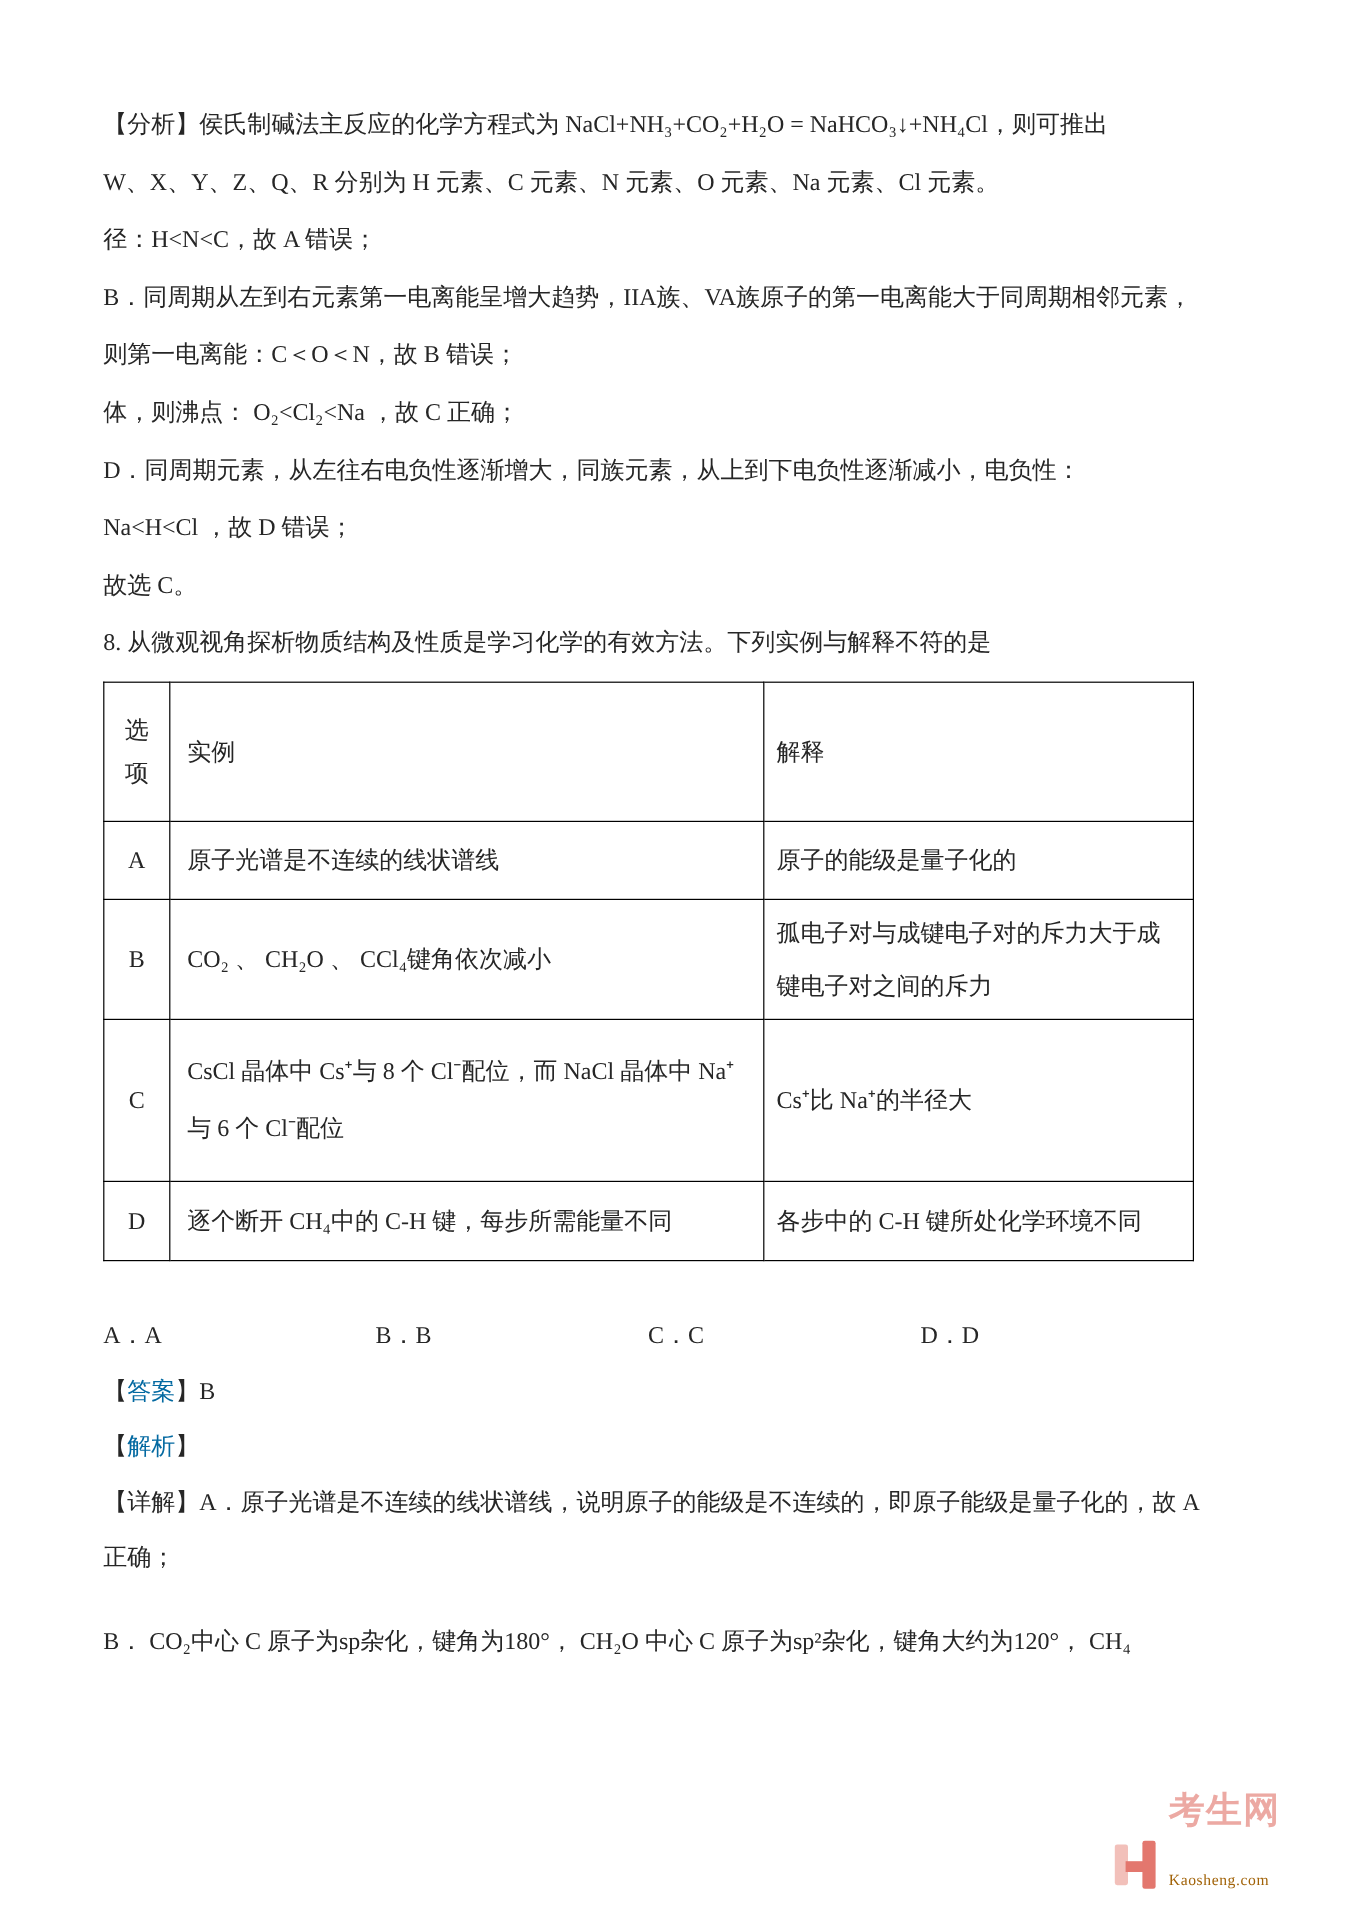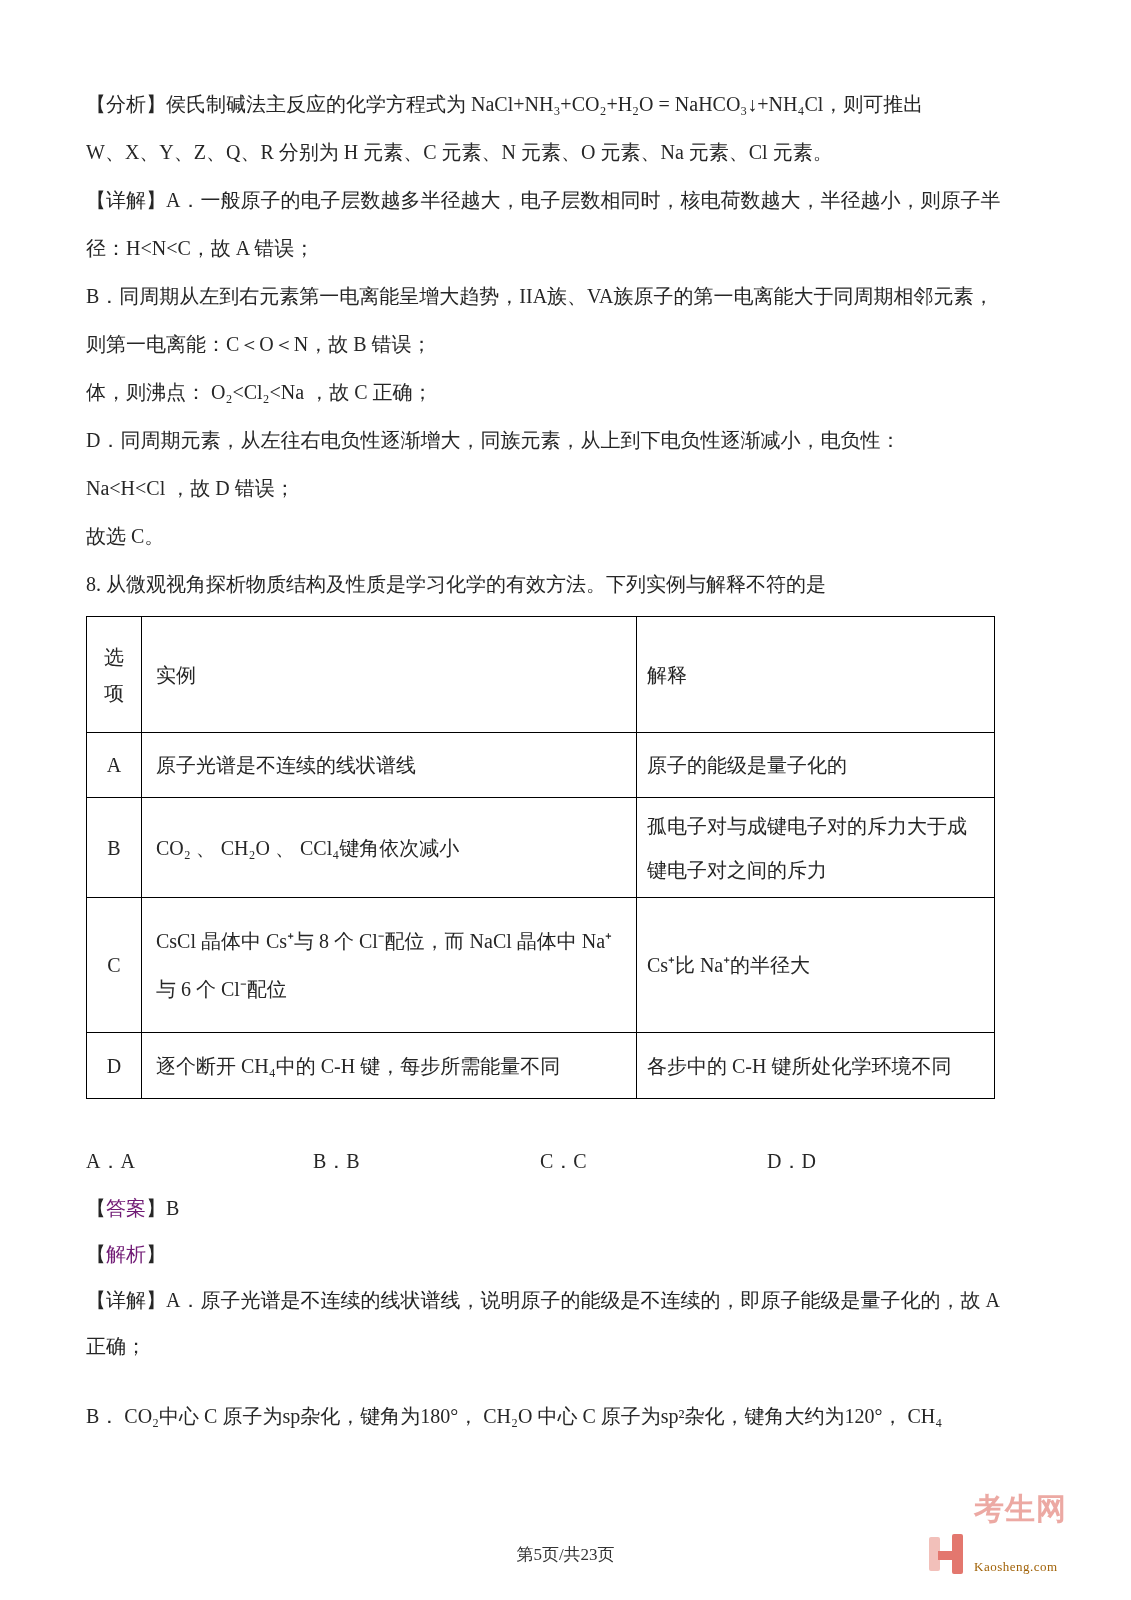--- a/index.html
+++ b/index.html
@@ -42,21 +42,21 @@
   .row-d  { height:66px; }
   .cell-opt { text-align:center; padding:0 13px; line-height:36px; word-break:break-all; }
   .cell-example { text-align:left; padding:2px 14px; line-height:48px; }
   .cell-explain { text-align:left; padding:2px 10px; line-height:44px; }
 
   .choices { display:flex; margin-top:38px; font-size:20px; line-height:48px; }
   .choice { width:227px; }
   .choice:last-child { width:auto; }
 
   .ansline { font-size:20px; line-height:46px; }
-  .teal { color:#701a75; }
+  .teal { color:#0369a1; }
   .detail-gap { margin-top:24px; }
 
   .footer {
     position:absolute; left:0; right:0; bottom:34px;
     text-align:center; font-size:17px; color:#333333;
   }
 
   .watermark {
     position:absolute; right:64px; bottom:26px;
     display:flex; align-items:flex-end; gap:9px;
@@ -90,21 +90,20 @@
 </style>
 </head>
 <body>
 
 <div class="page">
   <div class="content">
 
     <div>
       <div class="tline">【分析】侯氏制碱法主反应的化学方程式为 NaCl+NH₃+CO₂+H₂O = NaHCO₃↓+NH₄Cl，则可推出</div>
       <div class="tline">W、X、Y、Z、Q、R 分别为 H 元素、C 元素、N 元素、O 元素、Na 元素、Cl 元素。</div>
-      <div class="tline">【详解】A．一般原子的电子层数越多半径越大，电子层数相同时，核电荷数越大，半径越小，则原子半</div>
       <div class="tline">径：H&lt;N&lt;C，故 A 错误；</div>
       <div class="tline">B．同周期从左到右元素第一电离能呈增大趋势，IIA族、VA族原子的第一电离能大于同周期相邻元素，</div>
       <div class="tline">则第一电离能：C＜O＜N，故 B 错误；</div>
       <div class="tline">体，则沸点： O₂&lt;Cl₂&lt;Na ，故 C 正确；</div>
       <div class="tline">D．同周期元素，从左往右电负性逐渐增大，同族元素，从上到下电负性逐渐减小，电负性：</div>
       <div class="tline">Na&lt;H&lt;Cl ，故 D 错误；</div>
       <div class="tline">故选 C。</div>
     </div>
 
     <div class="tline stem">8. 从微观视角探析物质结构及性质是学习化学的有效方法。下列实例与解释不符的是</div>
@@ -154,21 +153,20 @@
     <div class="ansline"><span>【</span><span class="teal">答案</span><span>】</span><span>B</span></div>
 
     <div class="ansline"><span>【</span><span class="teal">解析</span><span>】</span></div>
 
     <div class="ansline">【详解】A．原子光谱是不连续的线状谱线，说明原子的能级是不连续的，即原子能级是量子化的，故 A</div>
     <div class="ansline">正确；</div>
     <div class="ansline detail-gap">B． CO₂中心 C 原子为sp杂化，键角为180°， CH₂O 中心 C 原子为sp²杂化，键角大约为120°， CH₄</div>
 
   </div>
 
-  <div class="footer">第5页/共23页</div>
 
   <div class="watermark">
     <div class="wm-logo">
       <div class="bar-left"></div>
       <div class="bar-mid"></div>
       <div class="bar-right"></div>
     </div>
     <div class="wm-text">
       <span class="wm-brand">考生网</span>
       <span class="wm-domain">Kaosheng.com</span>

